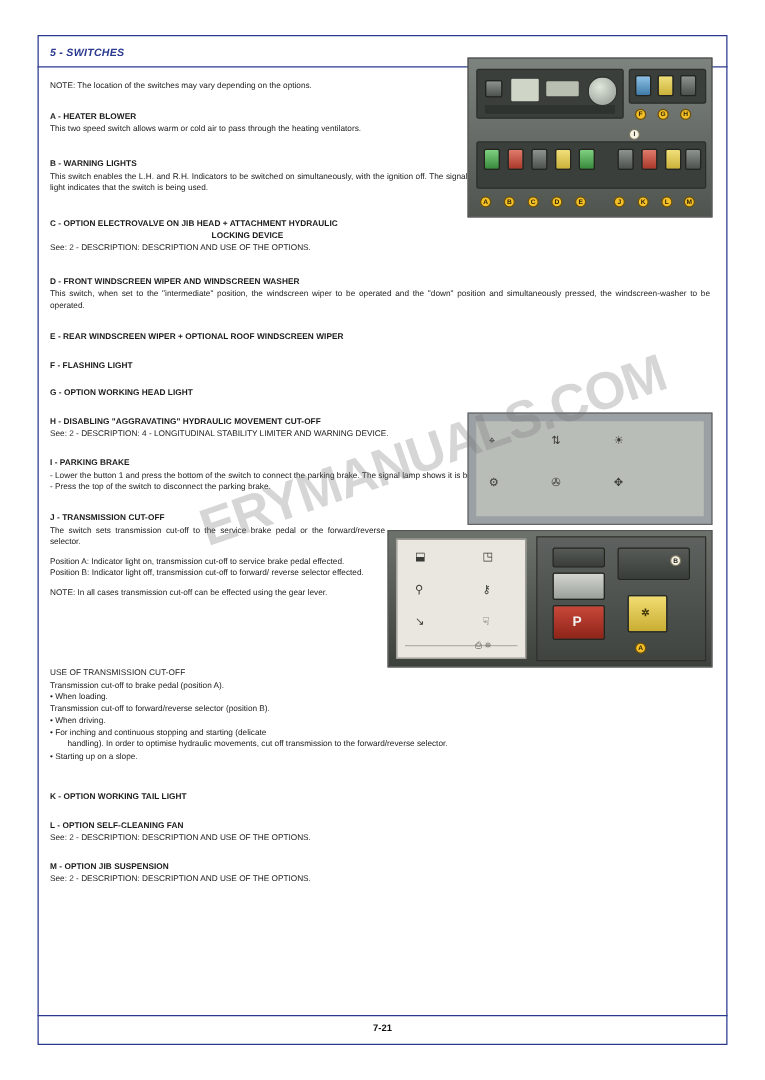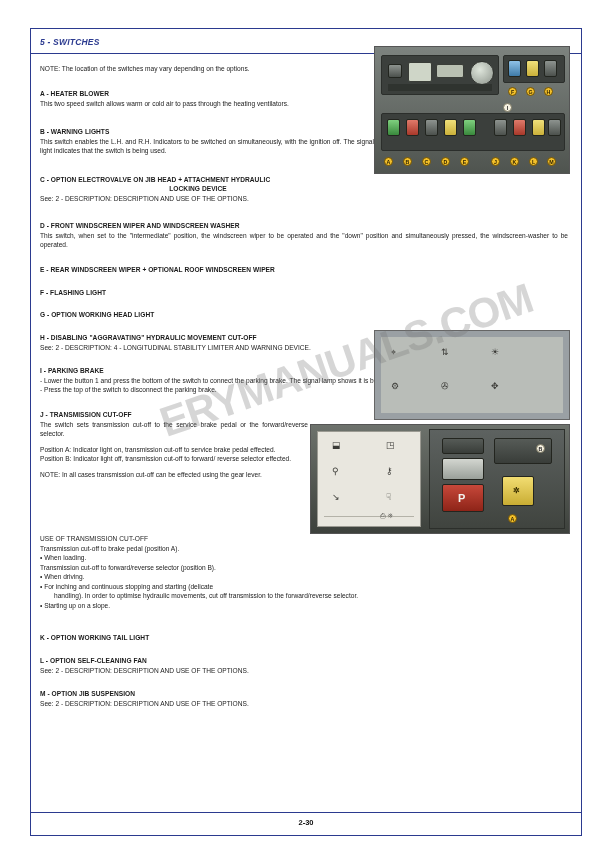--- a/index.html
+++ b/index.html
@@ -214,21 +214,21 @@
 </style>
 </head>
 <body>
 
 <div class="page">
 
   <div class="frame"></div>
   <div class="hdr-rule"></div>
   <div class="hdr-title">5 - SWITCHES</div>
   <div class="footer-rule"></div>
-  <div class="footer-num">2-30</div>
+  <div class="footer-num">7-21</div>
 
   <div class="blk" style="left:40px; top:64px; width:334px;">
     <p class="note">NOTE: The location of the switches may vary depending on the options.</p>
   </div>
 
   <div class="blk" style="left:40px; top:90px; width:334px;">
     <h3 class="sec">A - HEATER BLOWER</h3>
     <p class="body">This two speed switch allows warm or cold air to pass through the heating ventilators.</p>
   </div>
 

